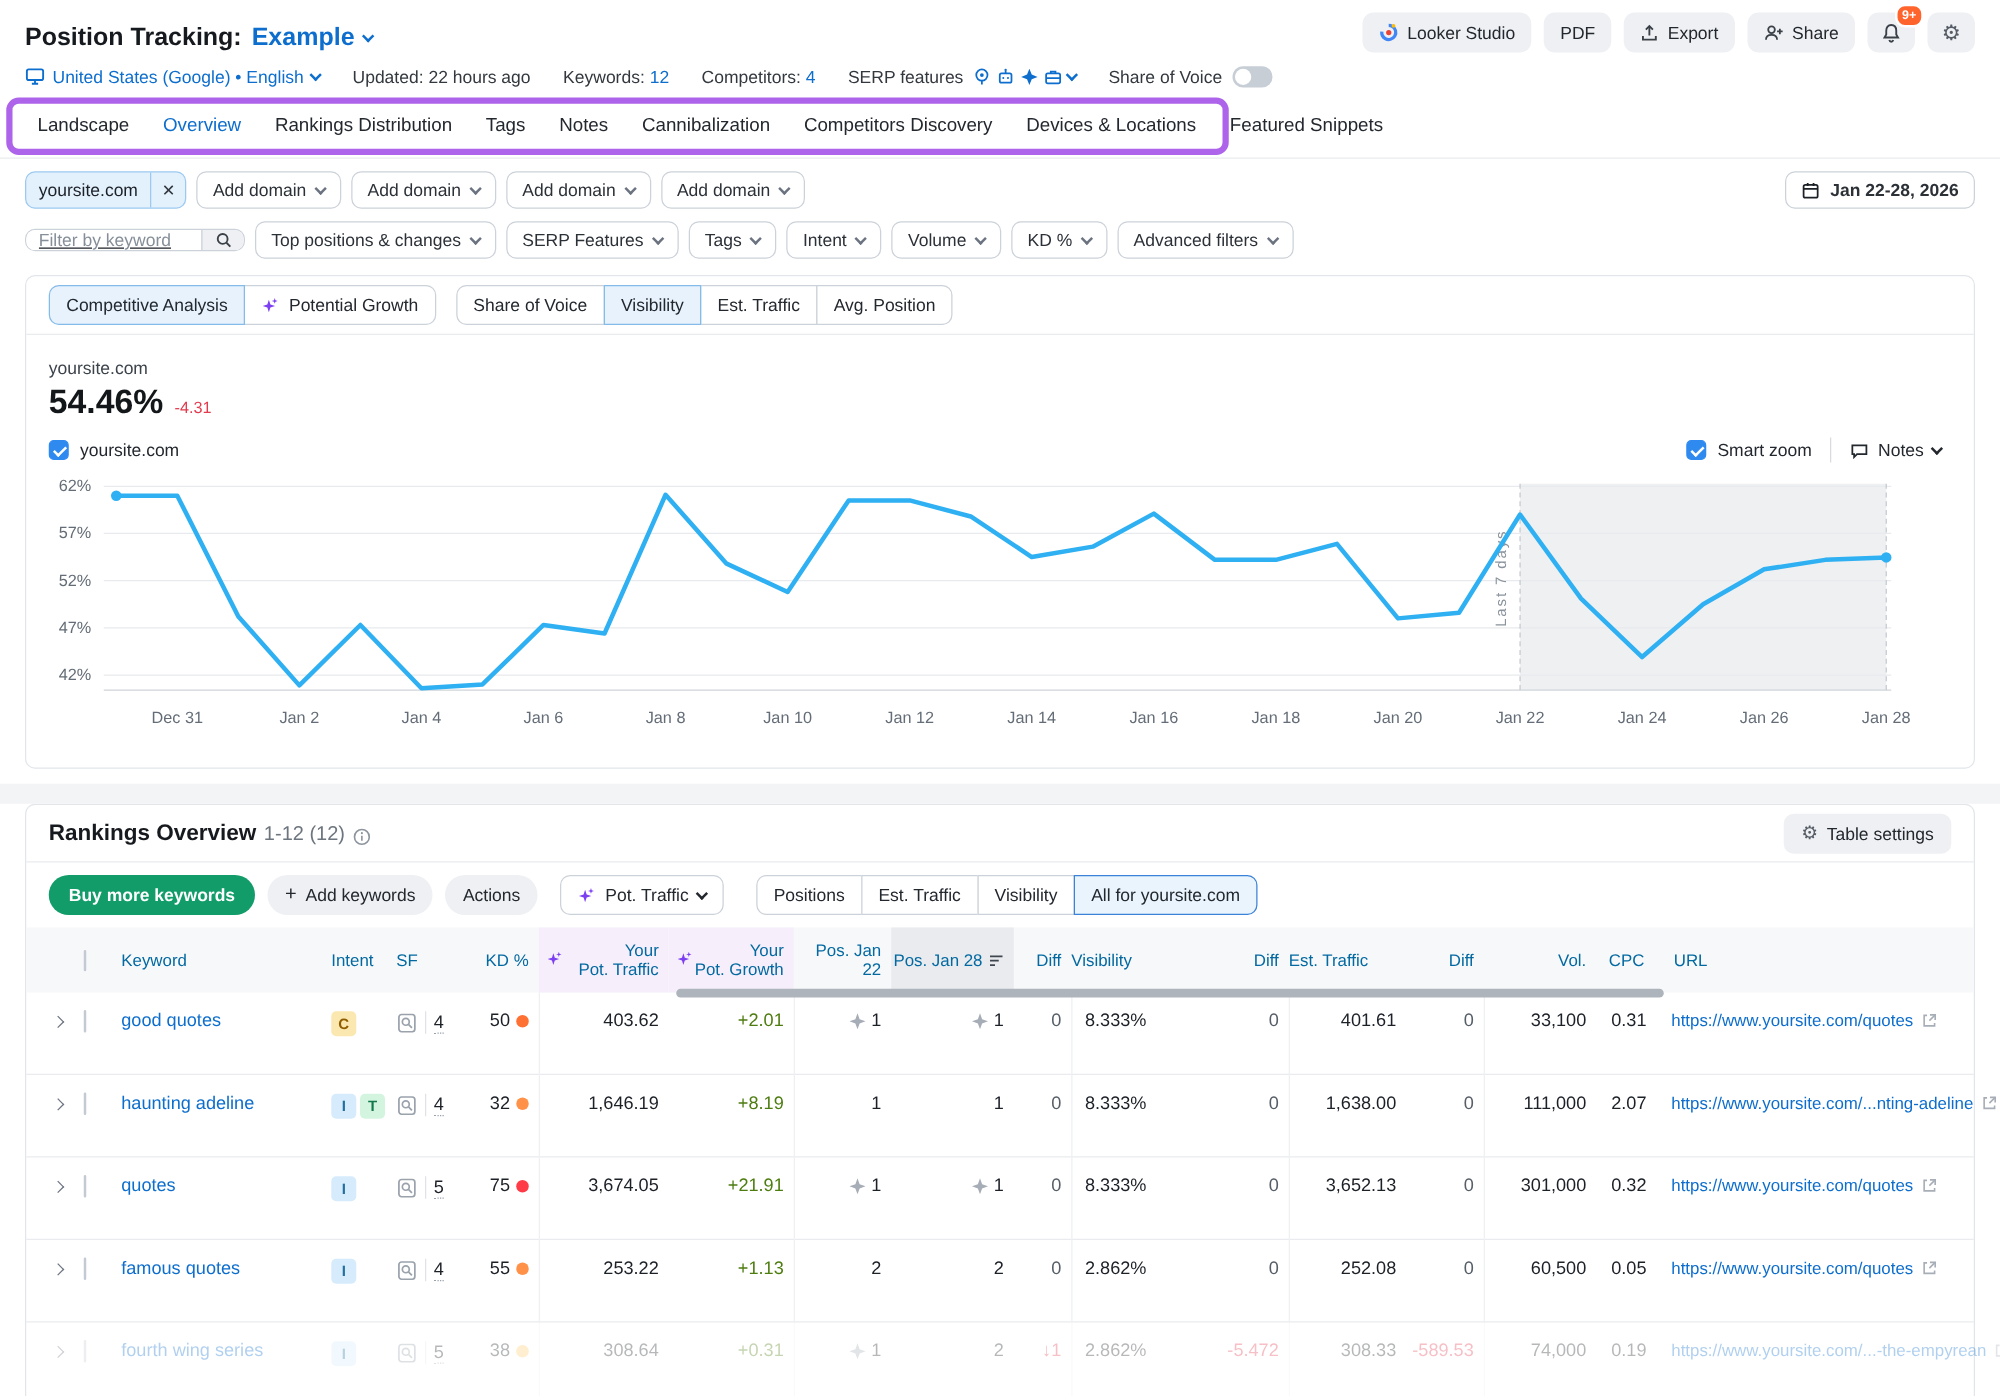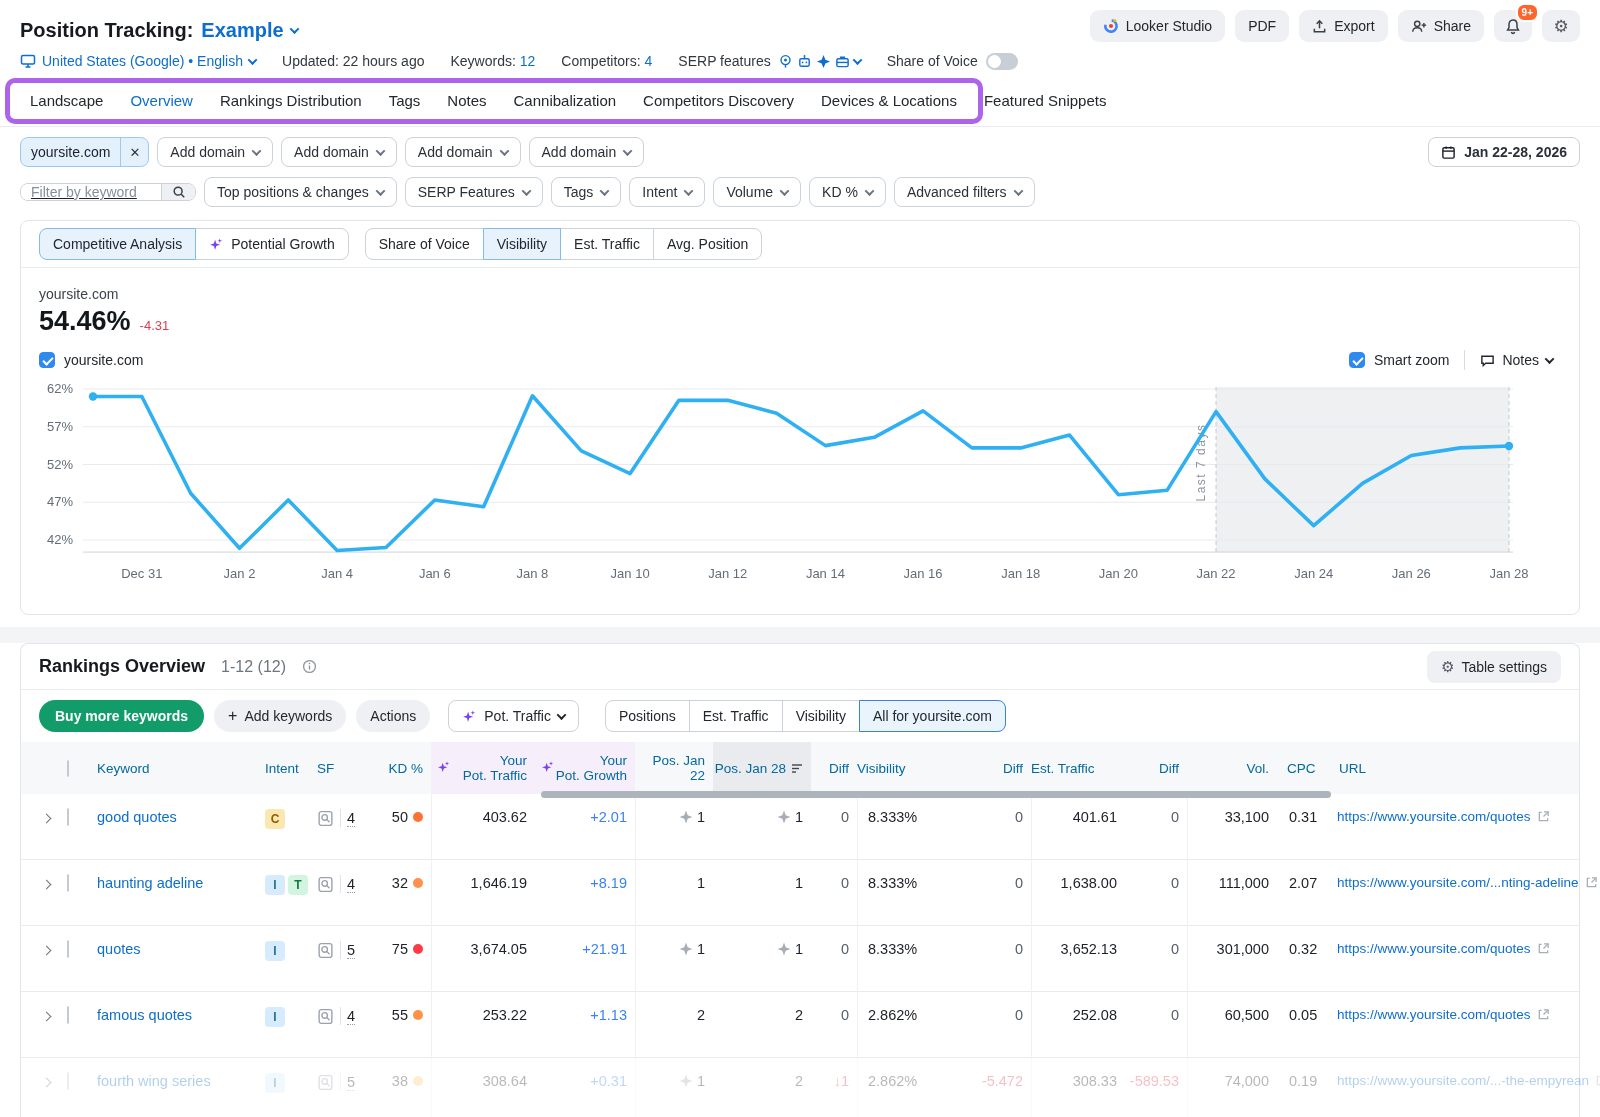--- a/index.html
+++ b/index.html
@@ -72,21 +72,21 @@
   .cb.checked::after { content:""; position:absolute; left:5px; top:2px; width:4px; height:8px; border-right:2px solid #fff; border-bottom:2px solid #fff; transform:rotate(45deg); }
   .legend-left, .legend-right { display:flex; align-items:center; gap:9px; font-size:14px; color:#23272e; }
   .vdiv { width:1px; height:20px; background:#d7dbe0; margin:0 6px; }
   .notes { display:flex; align-items:center; gap:7px; cursor:pointer; }
   .chart-area { margin-top:8px; }
 
   
   .band { height:16px; background:#f3f4f6; margin-top:12px; }
   .rank-card { margin:0 20px; border:1px solid #e2e6ea; border-bottom:none; border-radius:8px 8px 0 0; background:#fff; height:478px; }
   .rank-head { display:flex; align-items:center; justify-content:space-between; height:46px; padding:0 18px; border-bottom:1px solid #e9ecef; }
-  .rank-title-wrap { display:flex; align-items:center; gap:16px; }
+  .rank-title-wrap { display:flex; align-items:flex-end; gap:6px; }
   .rank-title { font-size:18px; font-weight:bold; color:#16191e; }
   .rank-count { font-size:16px; color:#6d757e; }
   .rank-toolbar { display:flex; align-items:center; gap:10px; height:52px; padding:0 18px; }
   .btn-green { height:32px; padding:0 16px; background:#119c69; color:#fff; border:none; border-radius:16px; font-size:14px; font-weight:bold; font-family:inherit; cursor:pointer; }
   .btn-soft { display:flex; align-items:center; gap:7px; height:32px; padding:0 14px; background:#eef0f3; border:none; border-radius:16px; font-size:14px; color:#23272e; font-family:inherit; cursor:pointer; }
   .pot-btn { border-radius:8px; }
   .view-seg { margin-left:16px; }
   .seg.active-blue { background:#eaf4fd; border-color:#3b82d8; z-index:1; }
 
   
@@ -109,21 +109,21 @@
   .ibadge { width:20px; height:20px; border-radius:4px; display:flex; align-items:center; justify-content:center; font-size:12px; font-weight:bold; }
   .ibadge.commercial { background:#fbe7b0; color:#8f5e00; }
   .ibadge.informational { background:#d6ecfc; color:#256f9e; }
   .ibadge.transactional { background:#d3f5e0; color:#13794b; }
   .sf-cell { display:flex; align-items:center; gap:6px; }
   .sf-div { width:1px; height:18px; background:#dfe3e7; }
   .sf-num { border-bottom:1px dotted #97a0ab; cursor:pointer; }
   .kd-cell { display:flex; align-items:center; justify-content:flex-end; gap:5px; }
   .kd-dot { width:10px; height:10px; border-radius:50%; flex:none; }
   .pos-cell { display:flex; align-items:center; justify-content:flex-end; gap:4px; }
-  .growth { color:#3b82f6; }
+  .growth { color:#4d7c0f; }
   .neg { color:#e23b4e; }
   .gray0 { color:#565e68; }
   .url-cell { display:flex; align-items:center; gap:6px; padding-left:8px; }
   .url-link { color:#0d6ecd; font-size:13.5px; text-decoration:none; white-space:nowrap; cursor:pointer; }
   .sep { border-left:1px solid #eef0f2; height:66px; margin-top:-15px; padding-top:15px; }
 </style>
 </head>
 <body>
 
 <div class="page">

